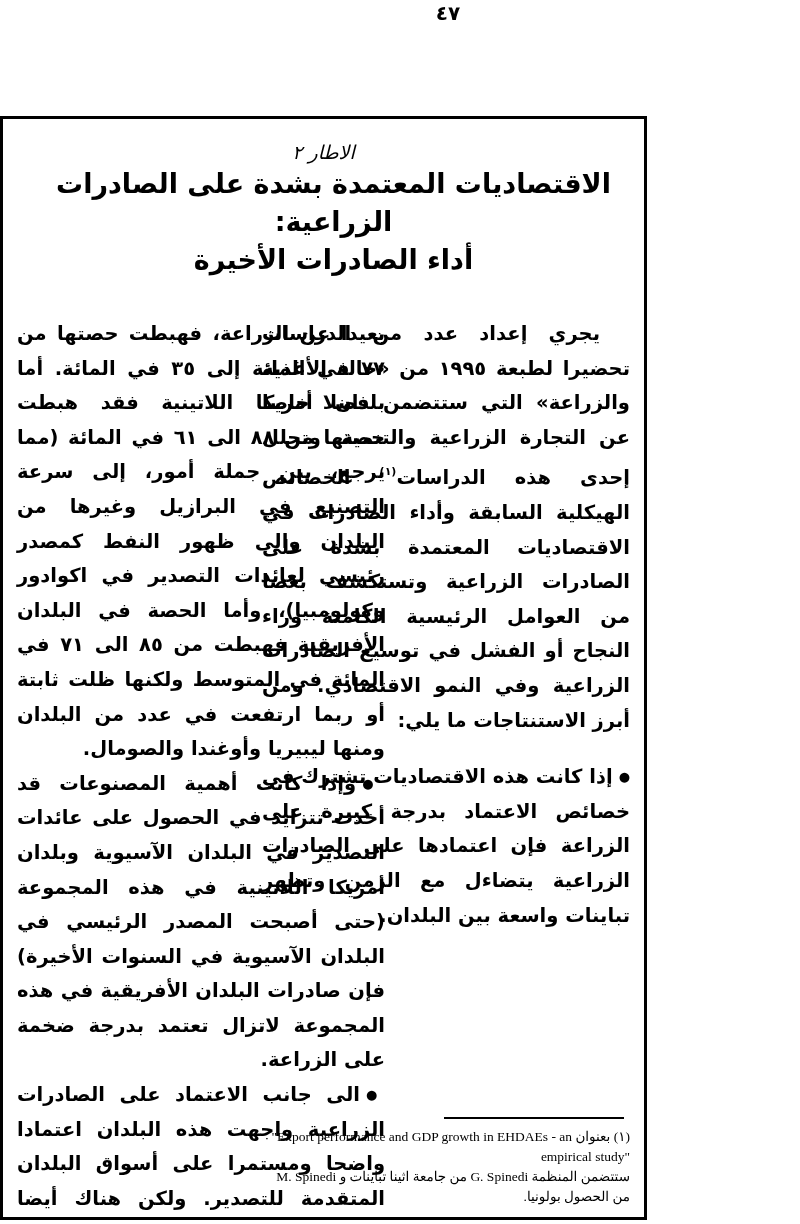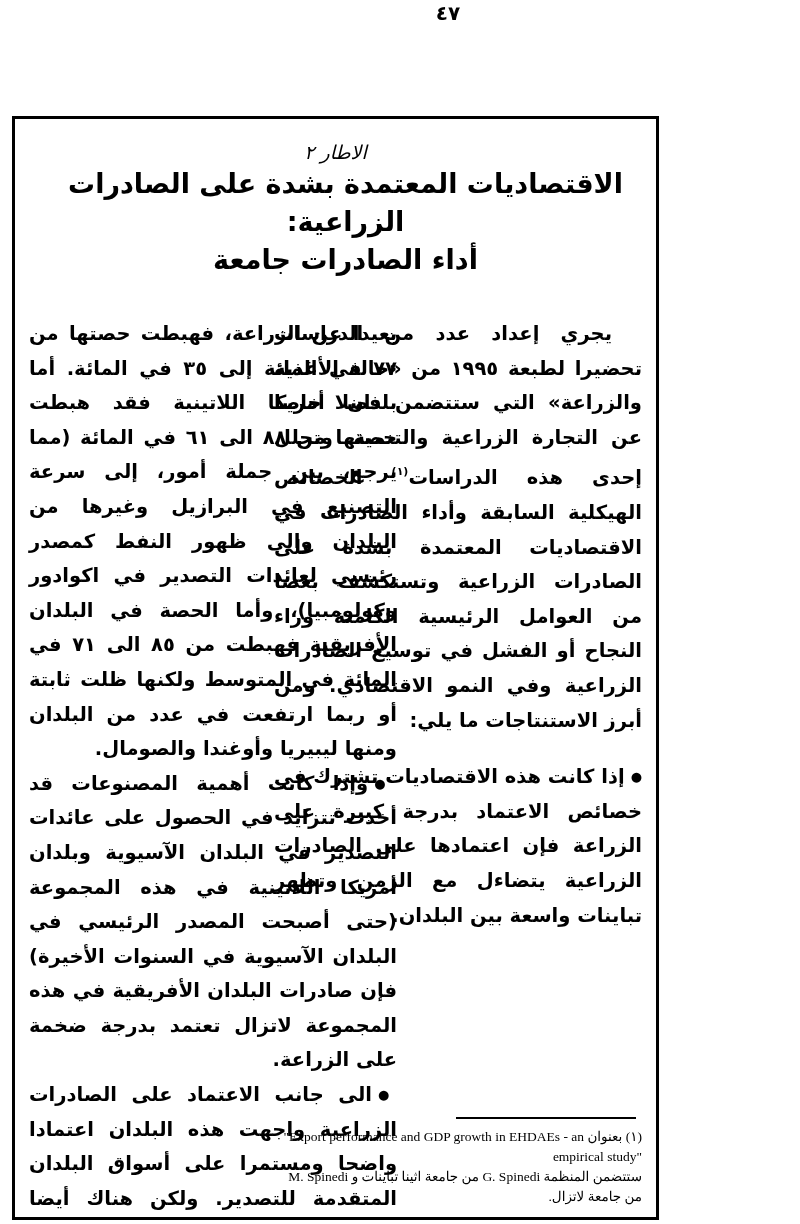--- a/index.html
+++ b/index.html
@@ -5,21 +5,21 @@
   html, body { margin: 0; padding: 0; background: #ffffff; }
   body {
     width: 800px; height: 1224px; position: relative; overflow: hidden;
     font-family: "DejaVu Sans", sans-serif; color: #000;
   }
   .page-number {
     position: absolute; top: 0; left: 0; width: 800px; text-align: center;
     font-size: 20px; font-weight: bold; line-height: 26px; margin-left: 48px;
   }
   .box {
-    position: absolute; left: 12px; top: 116px; width: 647px; height: 1104px;
+    position: absolute; left: 0; top: 116px; width: 647px; height: 1104px;
     border-top: 3px solid #000; border-left: 3px solid #000; border-right: 3px solid #000;
     border-bottom: 3px solid #000; box-sizing: border-box;
   }
   .header { position: absolute; top: 20px; left: 0; width: 100%; text-align: center; direction: rtl; }
   .box-label { font-size: 19px; font-style: italic; line-height: 26px; }
   .box-title { font-size: 27px; font-weight: bold; line-height: 38px; margin-left: 20px; }
   .col {
     position: absolute; top: 198px; direction: rtl; text-align: justify;
     font-size: 19.5px; font-weight: bold; line-height: 34.6px;
   }
@@ -43,21 +43,21 @@
 </style>
 </head>
 <body>
 
 <div class="page-number">٤٧</div>
 
 <div class="box">
   <div class="header">
     <div class="box-label">الاطار ٢</div>
     <div class="box-title">الاقتصاديات المعتمدة بشدة على الصادرات الزراعية:</div>
-    <div class="box-title">أداء الصادرات جامعة</div>
+    <div class="box-title">أداء الصادرات الأخيرة</div>
   </div>
 
   <div class="col col-right">
     <p class="indent"><span>يجري إعداد عدد من الدراسات تحضيرا لطبعة ١٩٩٥ من «حالة الأغذية والزراعة» التي ستتضمن فصلا خاصا عن التجارة الزراعية والتنمية. وتحلل إحدى هذه الدراسات</span><span class="sup">(١)</span> <span>الخصائص الهيكلية السابقة وأداء الصادرات في الاقتصاديات المعتمدة بشدة على الصادرات الزراعية وتستكشف بعضا من العوامل الرئيسية الكامنة وراء النجاح أو الفشل في توسيع الصادرات الزراعية وفي النمو الاقتصادي. ومن أبرز الاستنتاجات ما يلي:</span></p>
     <p class="gap bullet">إذا كانت هذه الاقتصاديات تشترك في خصائص الاعتماد بدرجة كبيرة على الزراعة فإن اعتمادها على الصادرات الزراعية يتضاءل مع الزمن وتظهر تباينات واسعة بين البلدان.</p>
   </div>
 
   <div class="col col-left">
     <p>بعيدا عن الزراعة، فهبطت حصتها من ٧٧ في المائة إلى ٣٥ في المائة. أما بلدان أمريكا اللاتينية فقد هبطت حصتها من ٨٨ الى ٦١ في المائة (مما يرجع، بين جملة أمور، إلى سرعة التصنيع في البرازيل وغيرها من البلدان والى ظهور النفط كمصدر رئيسي لعائدات التصدير في اكوادور وكولومبيا)، وأما الحصة في البلدان الأفريقية فهبطت من ٨٥ الى ٧١ في المائة في المتوسط ولكنها ظلت ثابتة أو ربما ارتفعت في عدد من البلدان ومنها ليبيريا وأوغندا والصومال.</p>
     <p class="bullet">وإذا كانت أهمية المصنوعات قد أخذت تتزايد في الحصول على عائدات التصدير في البلدان الآسيوية وبلدان أمريكا اللاتينية في هذه المجموعة (حتى أصبحت المصدر الرئيسي في البلدان الآسيوية في السنوات الأخيرة) فإن صادرات البلدان الأفريقية في هذه المجموعة لاتزال تعتمد بدرجة ضخمة على الزراعة.</p>
@@ -70,15 +70,15 @@
       <span>(١)</span>
       <span>بعنوان</span>
       <span class="ltr">"Export performance and GDP growth in EHDAEs - an empirical study"</span>
     </p>
     <p>
       <span>ستتضمن المنظمة</span>
       <span class="ltr">G. Spinedi</span>
       <span>من جامعة اثينا تباينات و</span>
       <span class="ltr">M. Spinedi</span>
     </p>
-    <p>من جامعة لاتزال.</p>
+    <p>من الحصول بولونيا.</p>
   </div>
 </div>
 
 </body></html>

